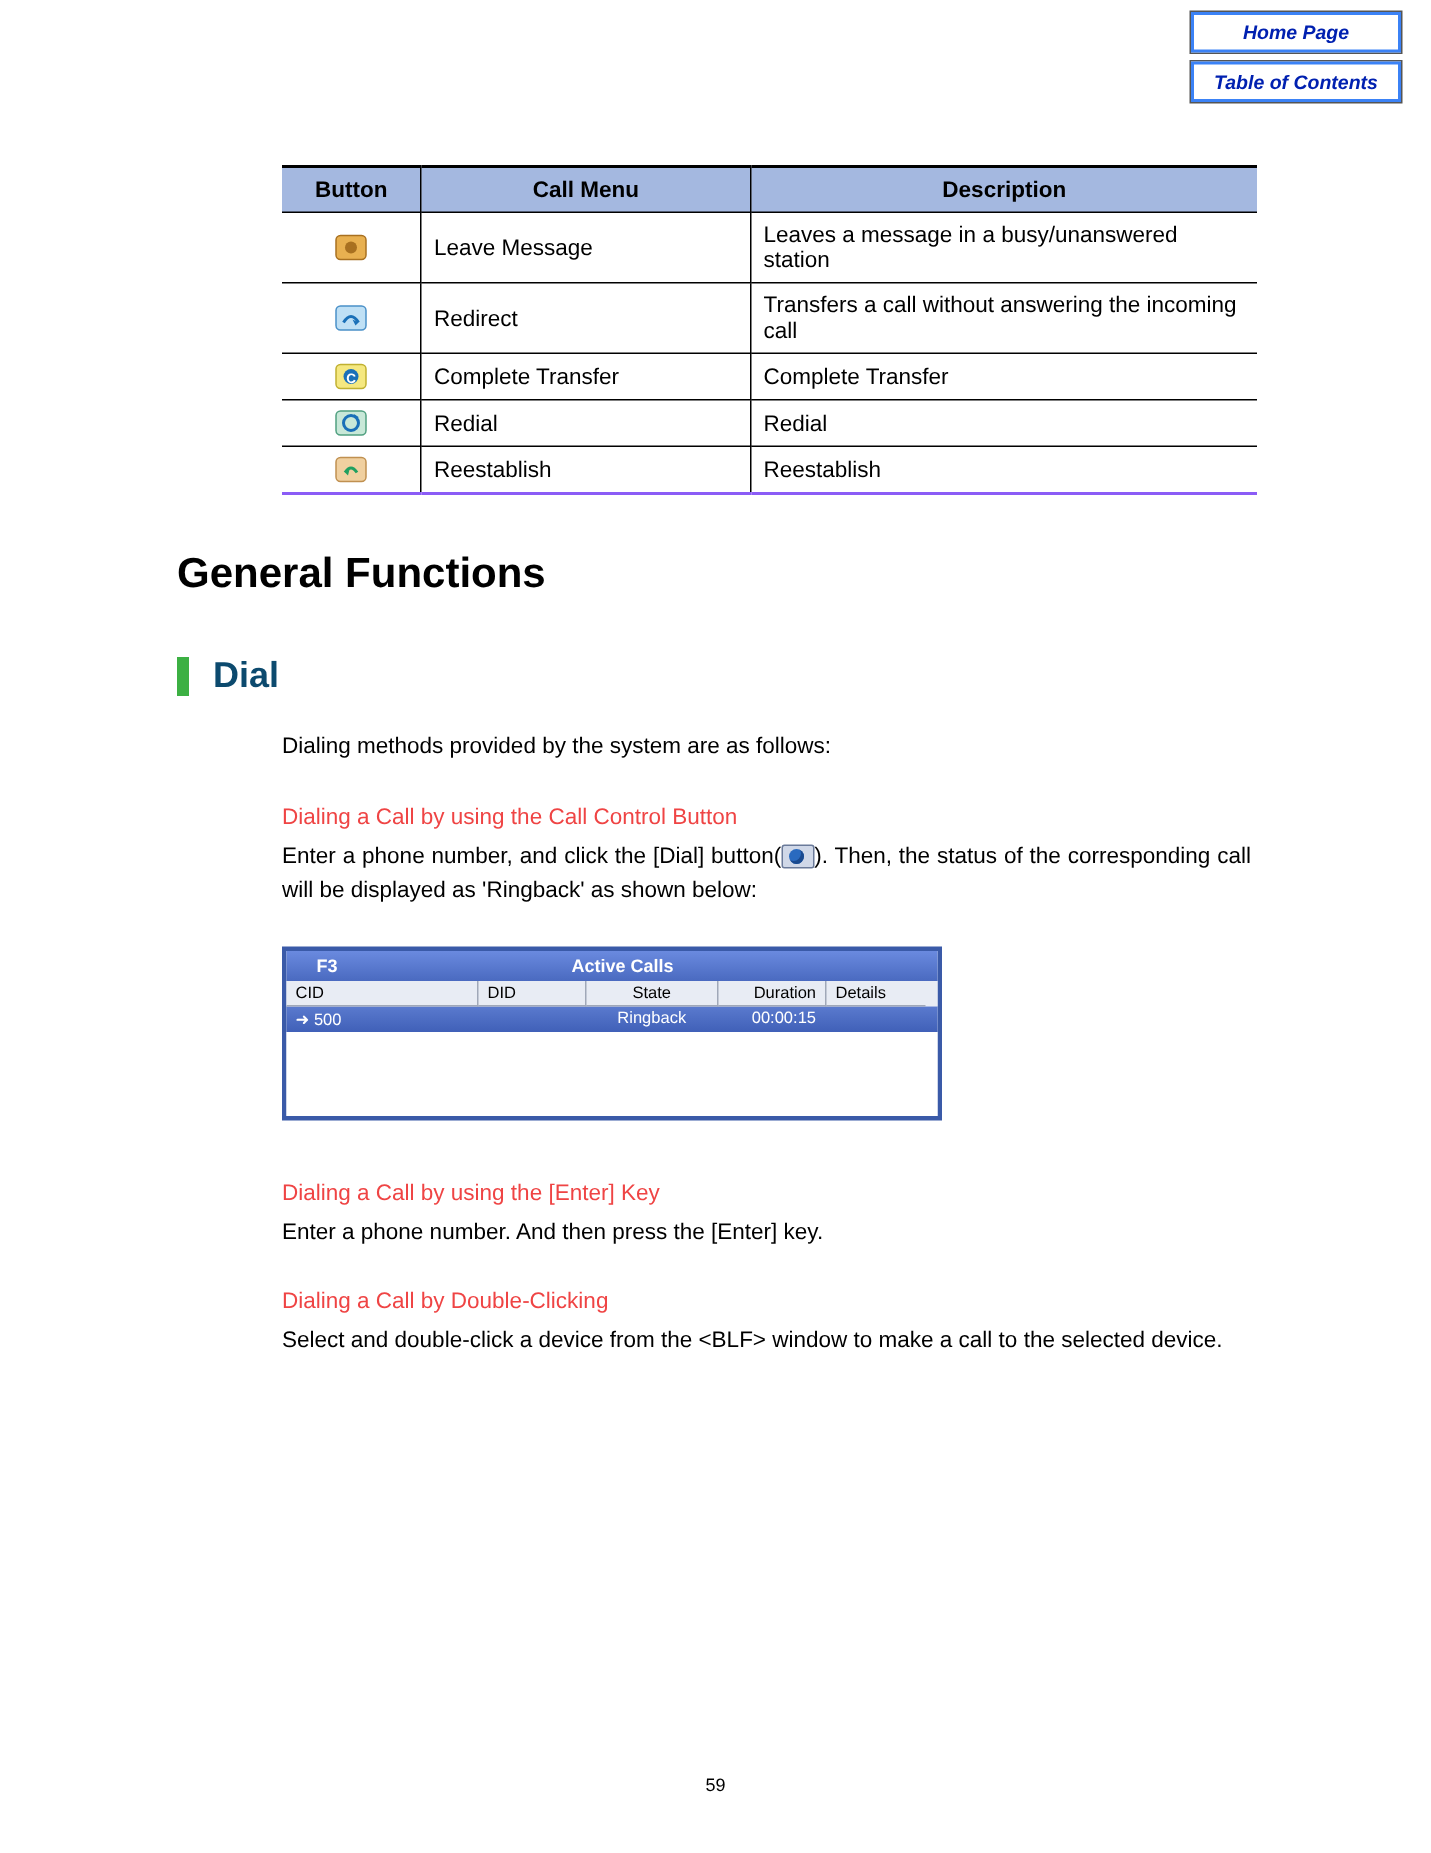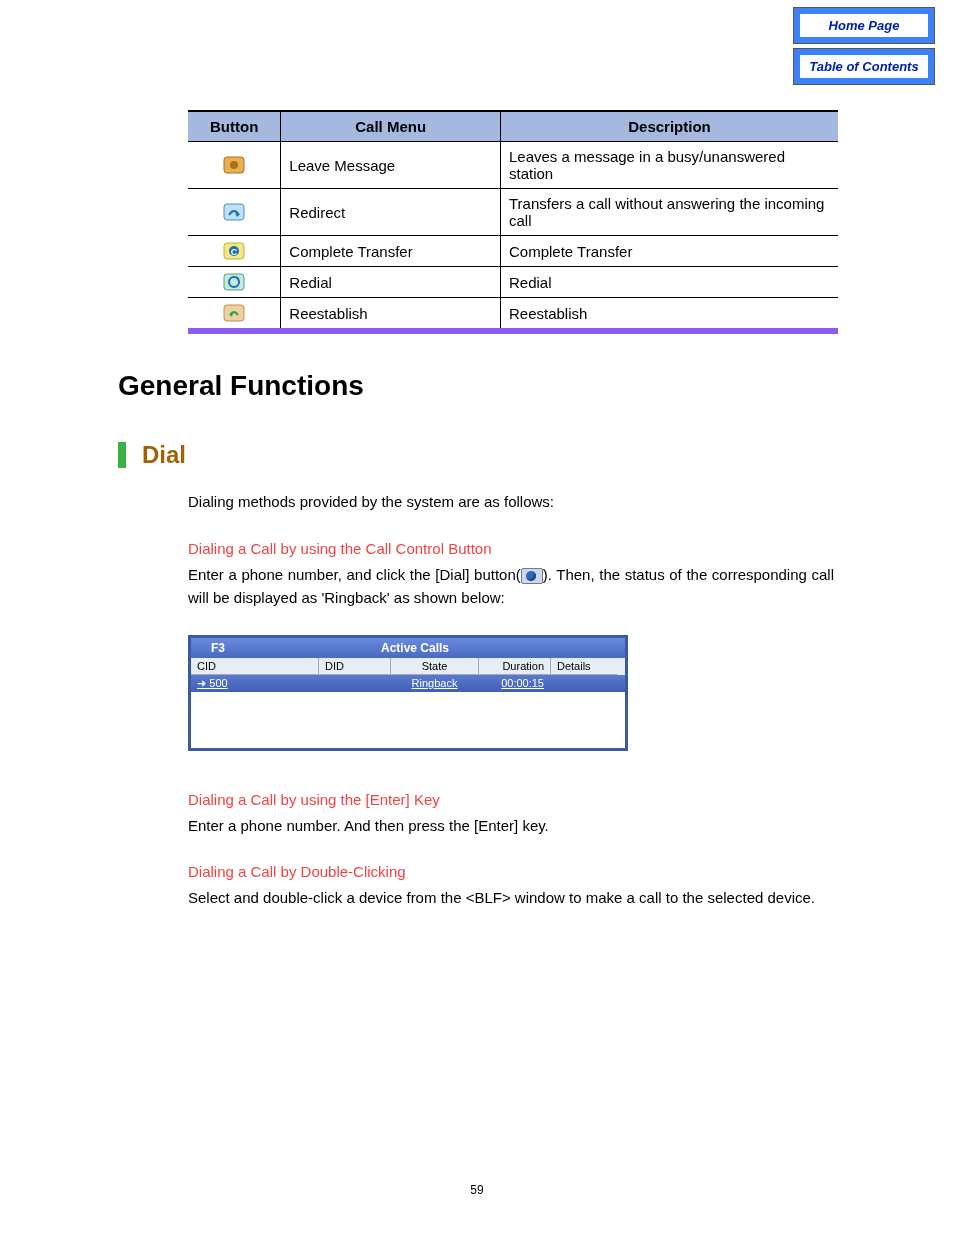--- a/index.html
+++ b/index.html
@@ -18,21 +18,21 @@
     right: 20px;
     width: 140px;
   }
   .nav-btn {
     display: block;
     text-align: center;
     font-weight: bold;
     font-style: italic;
     font-size: 13px;
     color: #0020b0;
-    border: 6px solid #3b82f6;
+    border: 2px solid #3b82f6;
     padding: 4px 2px;
     margin-bottom: 6px;
     background: #fff;
     box-shadow: inset 0 0 0 2px #fff, 0 0 0 1px #555;
   }
   .content {
     position: absolute;
     top: 110px;
     left: 118px;
     width: 716px;
@@ -59,36 +59,36 @@
     padding: 6px 8px;
     border-top: 1px solid #000;
     border-bottom: 1px solid #000;
     border-left: 1px solid #000;
     border-right: 1px solid #000;
     vertical-align: middle;
     font-size: 15px;
   }
   table.button-table td:first-child { border-left: none; text-align: center; }
   table.button-table td:last-child { border-right: none; }
-  table.button-table tr:last-child td { border-bottom: 6px solid #8b5cf6; }
+  table.button-table tr:last-child td { border-bottom: 2px solid #8b5cf6; }
   .col-btn { width: 92px; }
   .col-menu { width: 220px; }
   .col-desc { width: 338px; }
   .icon-cell svg { display: block; margin: 0 auto; }
   h1 {
     font-family: Arial, Helvetica, sans-serif;
     font-size: 28px;
     font-weight: bold;
     margin-top: 36px;
     margin-bottom: 40px;
   }
   h2.section-sub {
     font-size: 24px;
     font-weight: bold;
-    color: #a16207;
+    color: #0c4a6e;
     margin-bottom: 22px;
     padding-left: 16px;
     border-left: 8px solid #3cb043;
     line-height: 1.1;
   }
   .body-text {
     margin-left: 70px;
     width: 646px;
     font-size: 15px;
     line-height: 1.55;
@@ -147,21 +147,20 @@
     border-right: 1px solid #a0a8b8;
     border-bottom: 1px solid #a0a8b8;
     padding: 2px 6px;
   }
   .ac-head > div:last-child { border-right: none; }
   .ac-row {
     display: flex;
     background: linear-gradient(#5a7ace, #4060b8);
     color: #fff;
     font-size: 11px;
-    text-decoration: underline;
   }
   .ac-row > div {
     padding: 2px 6px;
     border-right: 1px solid rgba(255,255,255,0);
   }
   .c-cid { width: 128px; }
   .c-did { width: 72px; }
   .c-state { width: 88px; text-align: center; }
   .c-dur { width: 72px; text-align: right; }
   .c-det { width: 66px; }

